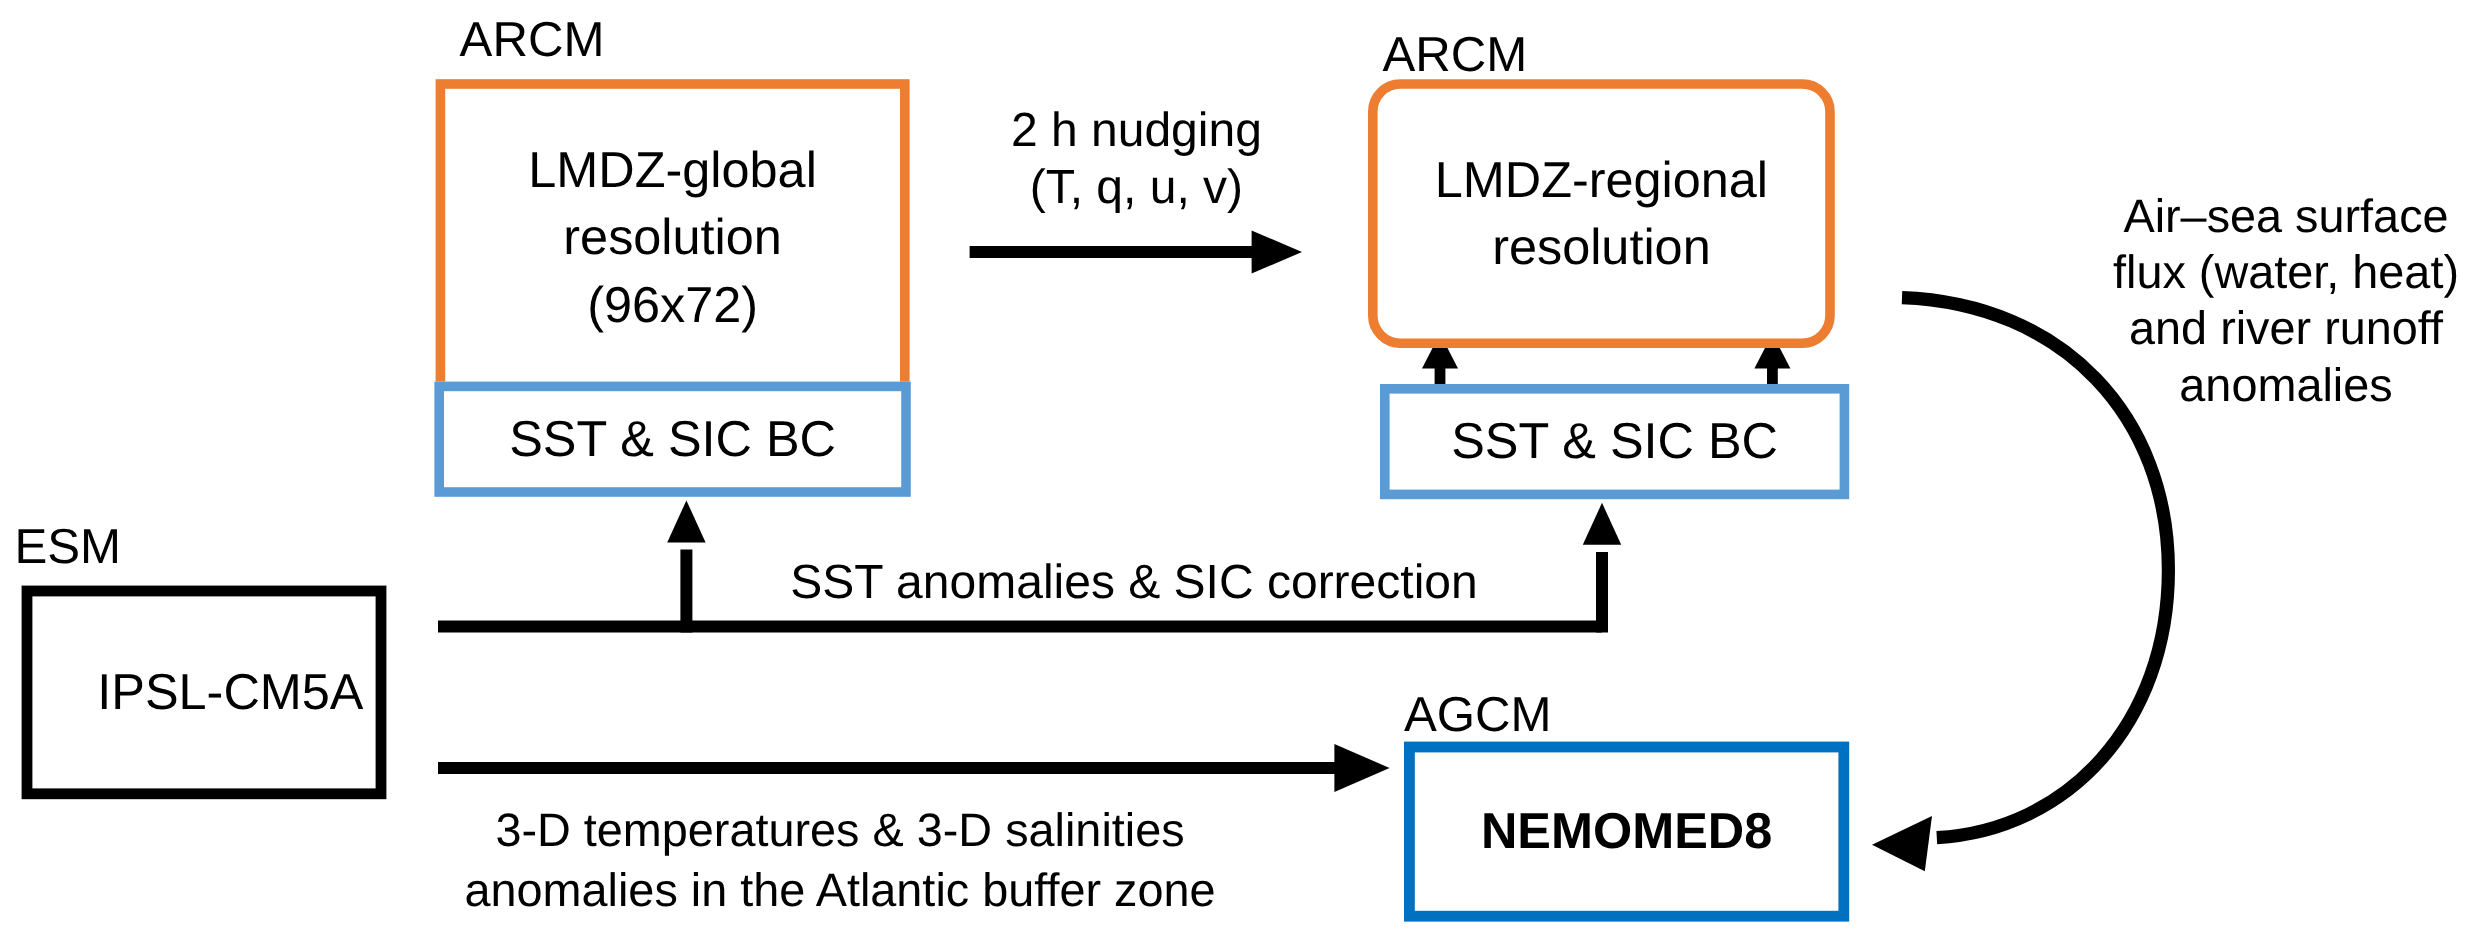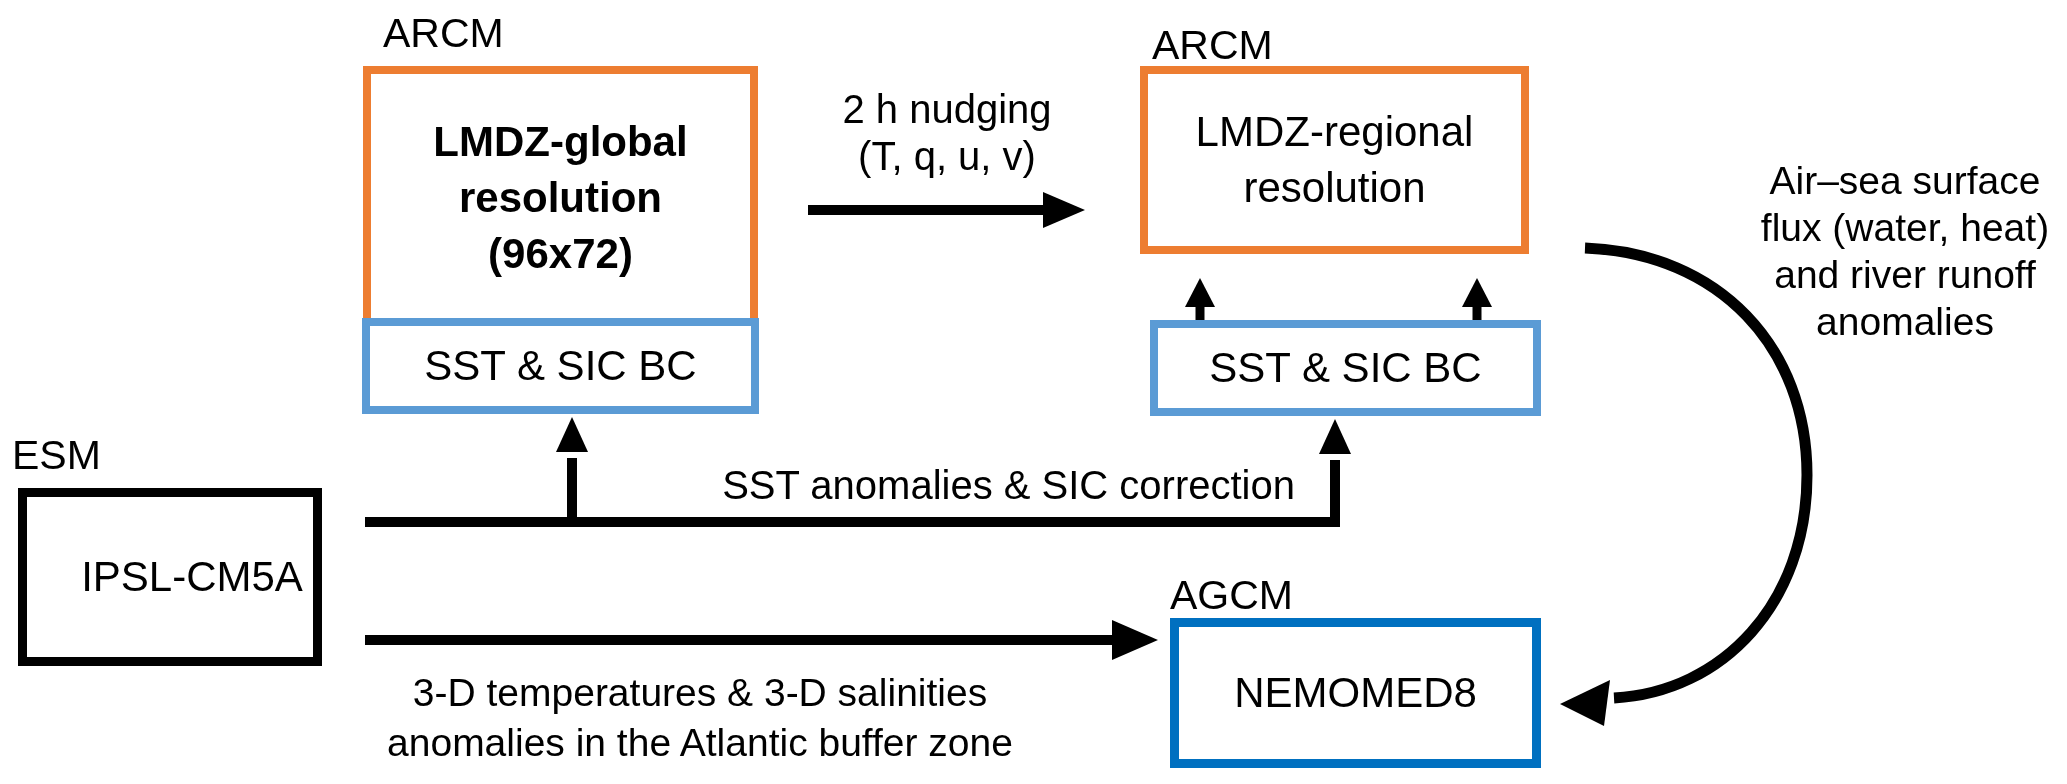--- a/index.html
+++ b/index.html
@@ -46,21 +46,21 @@
     display: flex;
     flex-direction: column;
     align-items: center;
     justify-content: center;
     text-align: center;
     font-size: 42px;
   }
   .box.orange { border: 8px solid var(--orange, #ED7D31); }
   .box.lightblue { border: 8px solid var(--light-blue, #5B9BD5); }
   .box.black { border: 9px solid var(--ink, #000); padding-left: 44px; }
-  .box.darkblue { border: 9px solid var(--dark-blue, #0070C0); }
+  .box.darkblue { border: 9px solid var(--dark-blue, #0070C0); font-weight: bold; }
   .box .line { display: block; line-height: 56px; white-space: nowrap; }
   .box.two .line { line-height: 58px; }
   .annotation {
     position: absolute;
     text-align: center;
     font-size: 40px;
     line-height: 47px;
   }
   .annotation .line { display: block; white-space: nowrap; }
   .annotation.small { font-size: 39px; }
@@ -114,46 +114,46 @@
       <polygon class="head" points="1560,704 1610,680 1604,726"></polygon>
     </g>
   </svg>
 
   <div class="box-label" style="left:12px; top:432px;">ESM</div>
   <div class="box black" style="left:18px; top:488px; width:304px; height:178px;">
     <span class="line">IPSL-CM5A</span>
   </div>
 
   <div class="box-label" style="left:383px; top:10px;">ARCM</div>
-  <div class="box orange" style="left:363px; top:66px; width:395px; height:263px;font-weight:bold;">
+  <div class="box orange" style="left:363px; top:66px; width:395px; height:263px;">
     <span class="line">LMDZ-global</span>
     <span class="line">resolution</span>
     <span class="line">(96x72)</span>
   </div>
 
   <div class="box lightblue" style="left:362px; top:318px; width:397px; height:96px;">
     <span class="line">SST &amp; SIC BC</span>
   </div>
 
   <div class="annotation" style="left:770px; top:86px; width:354px;">
     <span class="line">2 h nudging</span>
     <span class="line">(T, q, u, v)</span>
   </div>
 
   <div class="box-label" style="left:1152px; top:22px;">ARCM</div>
-  <div class="box orange" style="left:1140px; top:66px; width:389px; height:188px;">
+  <div class="box orange" style="left:1140px; top:66px; width:389px; height:224px;border-radius:27px;">
     <span class="line">LMDZ-regional</span>
     <span class="line">resolution</span>
   </div>
 
   <div class="box lightblue" style="left:1150px; top:320px; width:391px; height:96px;">
     <span class="line">SST &amp; SIC BC</span>
   </div>
 
-  <div class="annotation" style="left:595px; top:462px; width:700px;text-align:right;">
+  <div class="annotation" style="left:595px; top:462px; width:700px;">
     <span class="line">SST anomalies &amp; SIC correction</span>
   </div>
 
   <div class="annotation small wide" style="left:320px; top:668px; width:760px;">
     <span class="line">3-D temperatures &amp; 3-D salinities</span>
     <span class="line">anomalies in the Atlantic buffer zone</span>
   </div>
 
   <div class="box-label" style="left:1170px; top:572px;">AGCM</div>
   <div class="box darkblue two" style="left:1170px; top:618px; width:371px; height:150px;">

